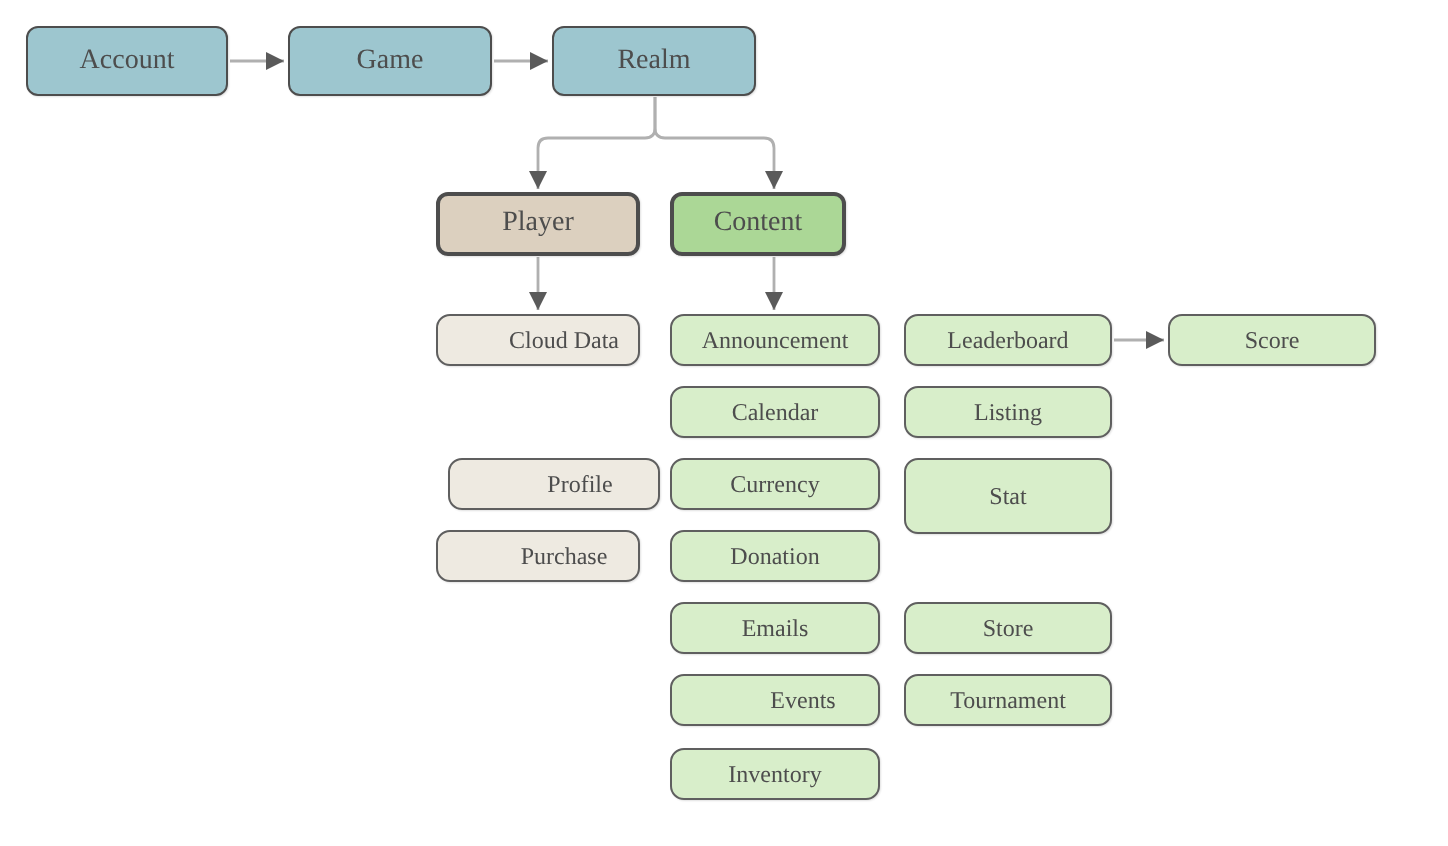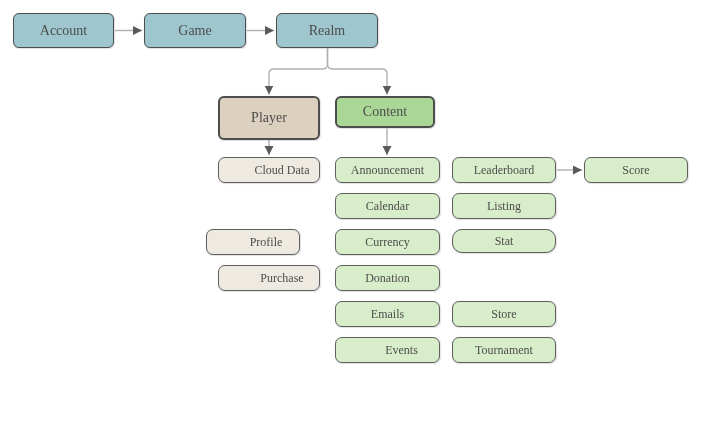--- a/index.html
+++ b/index.html
@@ -73,35 +73,36 @@
     <path class="connector" d="M327.5,48.5 L327.5,64 Q327.5,69 332.5,69 L382,69 Q387,69 387,74 L387,94.5" marker-end="url(#arrow)"></path>
     <path class="connector" d="M269,128.5 L269,155" marker-end="url(#arrow)"></path>
     <path class="connector" d="M387,128.5 L387,155" marker-end="url(#arrow)"></path>
     <path class="connector" d="M557,170 L582,170" marker-end="url(#arrow)"></path>
   </svg>
 
   <div class="node blue" style="left:13px; top:13px; width:101px; height:35px;">Account</div>
   <div class="node blue" style="left:144px; top:13px; width:102px; height:35px;">Game</div>
   <div class="node blue" style="left:276px; top:13px; width:102px; height:35px;">Realm</div>
 
-  <div class="node tan parent" style="left:218px; top:96px; width:102px; height:44px;">Player</div>
-  <div class="node green parent" style="left:335px; top:96px; width:100px; height:32px;">Content</div>
+  <div class="node tan parent" style="left:218px; top:96px; width:102px; height:32px;">Player</div>
+  <div class="node green parent" style="left:335px; top:96px; width:88px; height:32px;">Content</div>
 
   <div class="node tan-light child" style="left:218px; top:157px; width:102px; height:26px;">Cloud Data</div>
-  <div class="node tan-light child" style="left:206px; top:229px; width:94px; height:26px;">Profile</div>
+  <div class="node tan-light child" style="left:224px; top:229px; width:106px; height:26px;">Profile</div>
   <div class="node tan-light child" style="left:218px; top:265px; width:102px; height:26px;">Purchase</div>
 
   <div class="node green-light child" style="left:335px; top:157px; width:105px; height:26px;">Announcement</div>
   <div class="node green-light child" style="left:335px; top:193px; width:105px; height:26px;">Calendar</div>
   <div class="node green-light child" style="left:335px; top:229px; width:105px; height:26px;">Currency</div>
   <div class="node green-light child" style="left:335px; top:265px; width:105px; height:26px;text-align:center;">Donation</div>
   <div class="node green-light child" style="left:335px; top:301px; width:105px; height:26px;">Emails</div>
   <div class="node green-light child" style="left:335px; top:337px; width:105px; height:26px;padding-left:28px;">Events</div>
+  <div class="node green-light child" style="left:335px; top:374px; width:105px; height:26px;">Inventory</div>
 
   <div class="node green-light child" style="left:452px; top:193px; width:104px; height:26px;">Listing</div>
   <div class="node green-light child" style="left:452px; top:157px; width:104px; height:26px;">Leaderboard</div>
-  <div class="node green-light child" style="left:452px; top:229px; width:104px; height:24px;border-radius:10px;">Stat</div>
+  <div class="node green-light child" style="left:452px; top:229px; width:104px; height:38px;">Stat</div>
   <div class="node green-light child" style="left:452px; top:301px; width:104px; height:26px;">Store</div>
   <div class="node green-light child" style="left:452px; top:337px; width:104px; height:26px;">Tournament</div>
 
   <div class="node green-light child" style="left:584px; top:157px; width:104px; height:26px;">Score</div>
 
 </div>
 
 </body></html>

